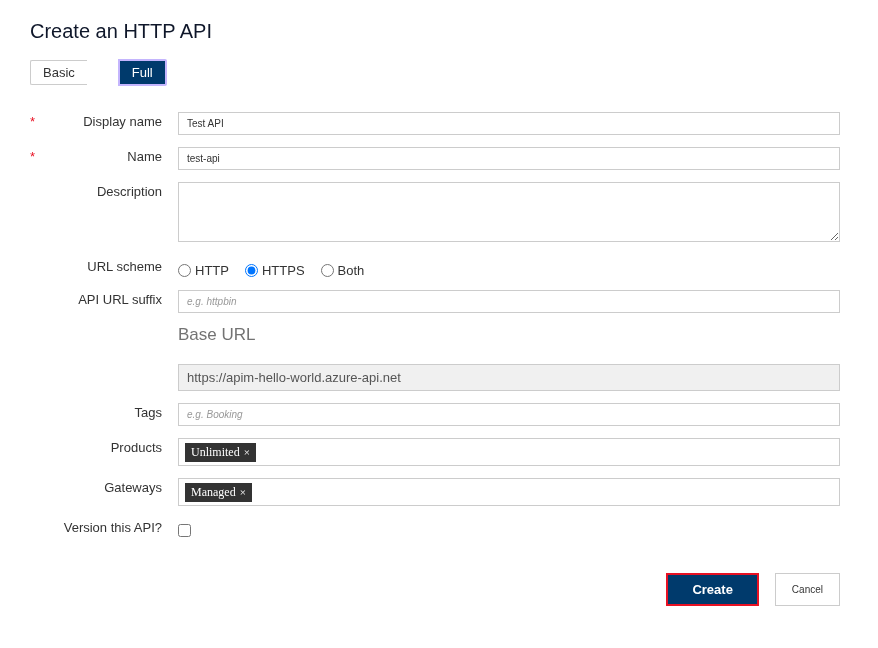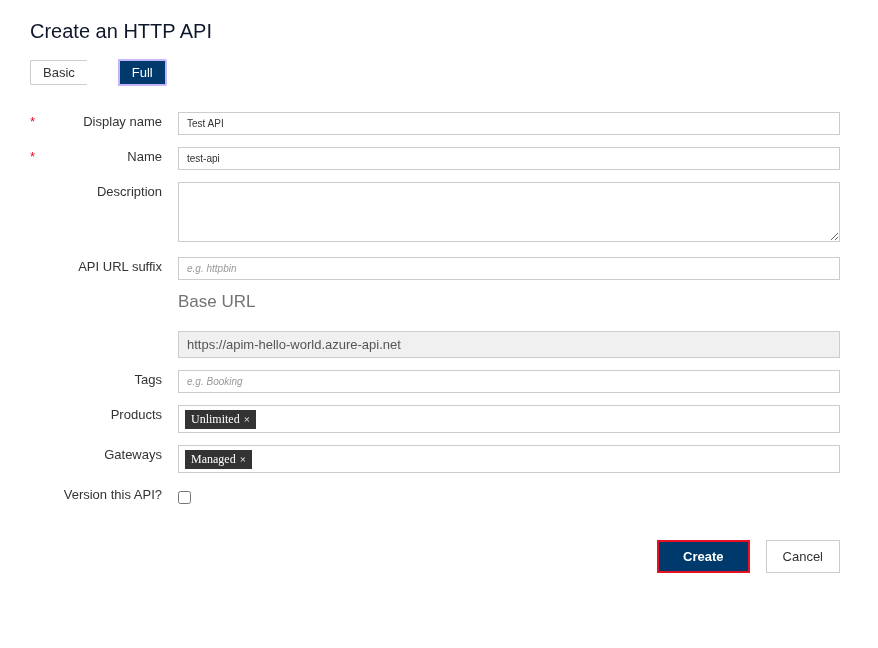--- a/index.html
+++ b/index.html
@@ -154,21 +154,21 @@
       border: 2px solid #e81123;
       font-size: 13px;
       cursor: pointer;
       font-weight: 600;
     }
     .btn-cancel {
       padding: 7px 16px;
       background: #fff;
       color: #333;
       border: 1px solid #ccc;
-      font-size: 13px;
+      font-size: 10px;
       cursor: pointer;
     }
     .label-cell {
       text-align: right;
       padding-top: 8px;
       position: relative;
     }
     .star {
       color: #e81123;
       position: absolute;
@@ -212,20 +212,41 @@
     <tr>
       <td class="label-cell">
         <span>Description</span>
       </td>
       <td>
         <textarea style=""></textarea>
       </td>
     </tr>
 
 
+    <tr>
+      <td class="label-cell">
+        <span>URL scheme</span>
+      </td>
+      <td>
+        <div class="radio-group">
+          <label>
+            <input type="radio" name="url_scheme" value="HTTP" style="">
+            <span>HTTP</span>
+          </label>
+          <label>
+            <input type="radio" name="url_scheme" value="HTTPS" checked="" style="">
+            <span>HTTPS</span>
+          </label>
+          <label>
+            <input type="radio" name="url_scheme" value="Both" style="">
+            <span>Both</span>
+          </label>
+        </div>
+      </td>
+    </tr>
 
     <tr>
       <td class="label-cell">
         <span>API URL suffix</span>
       </td>
       <td>
         <input type="text" placeholder="e.g. httpbin" style="">
       </td>
     </tr>
 

